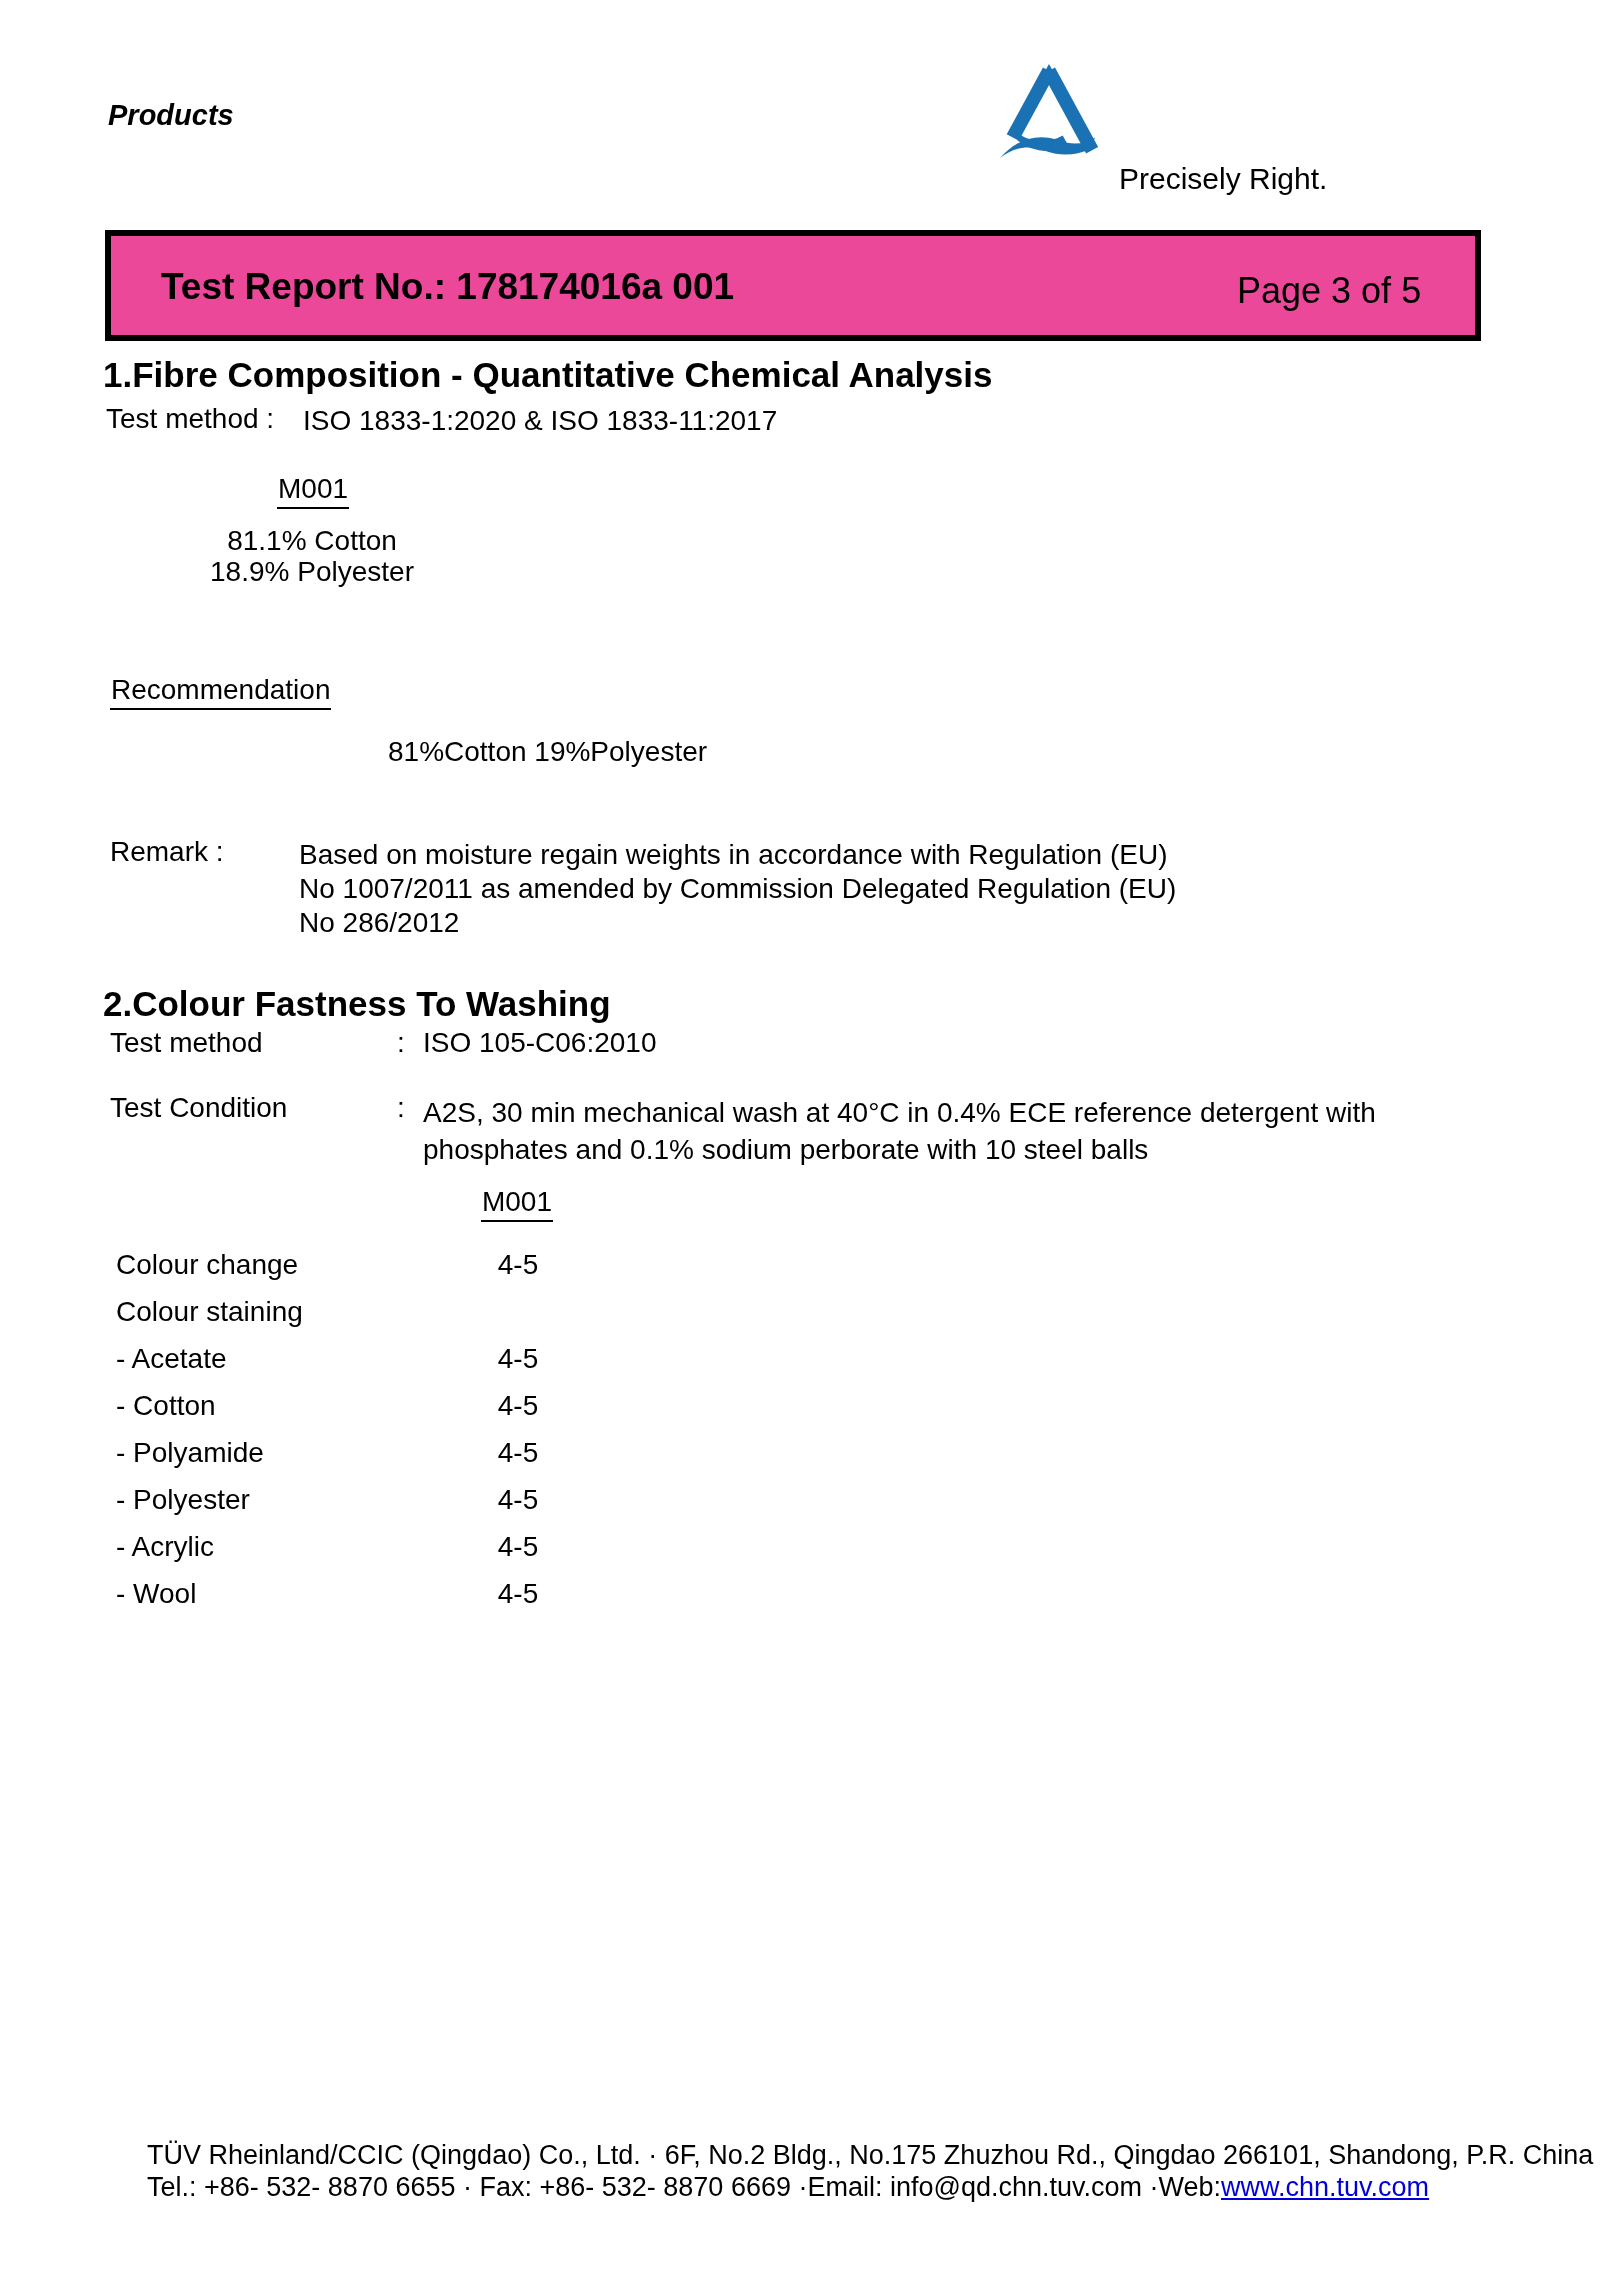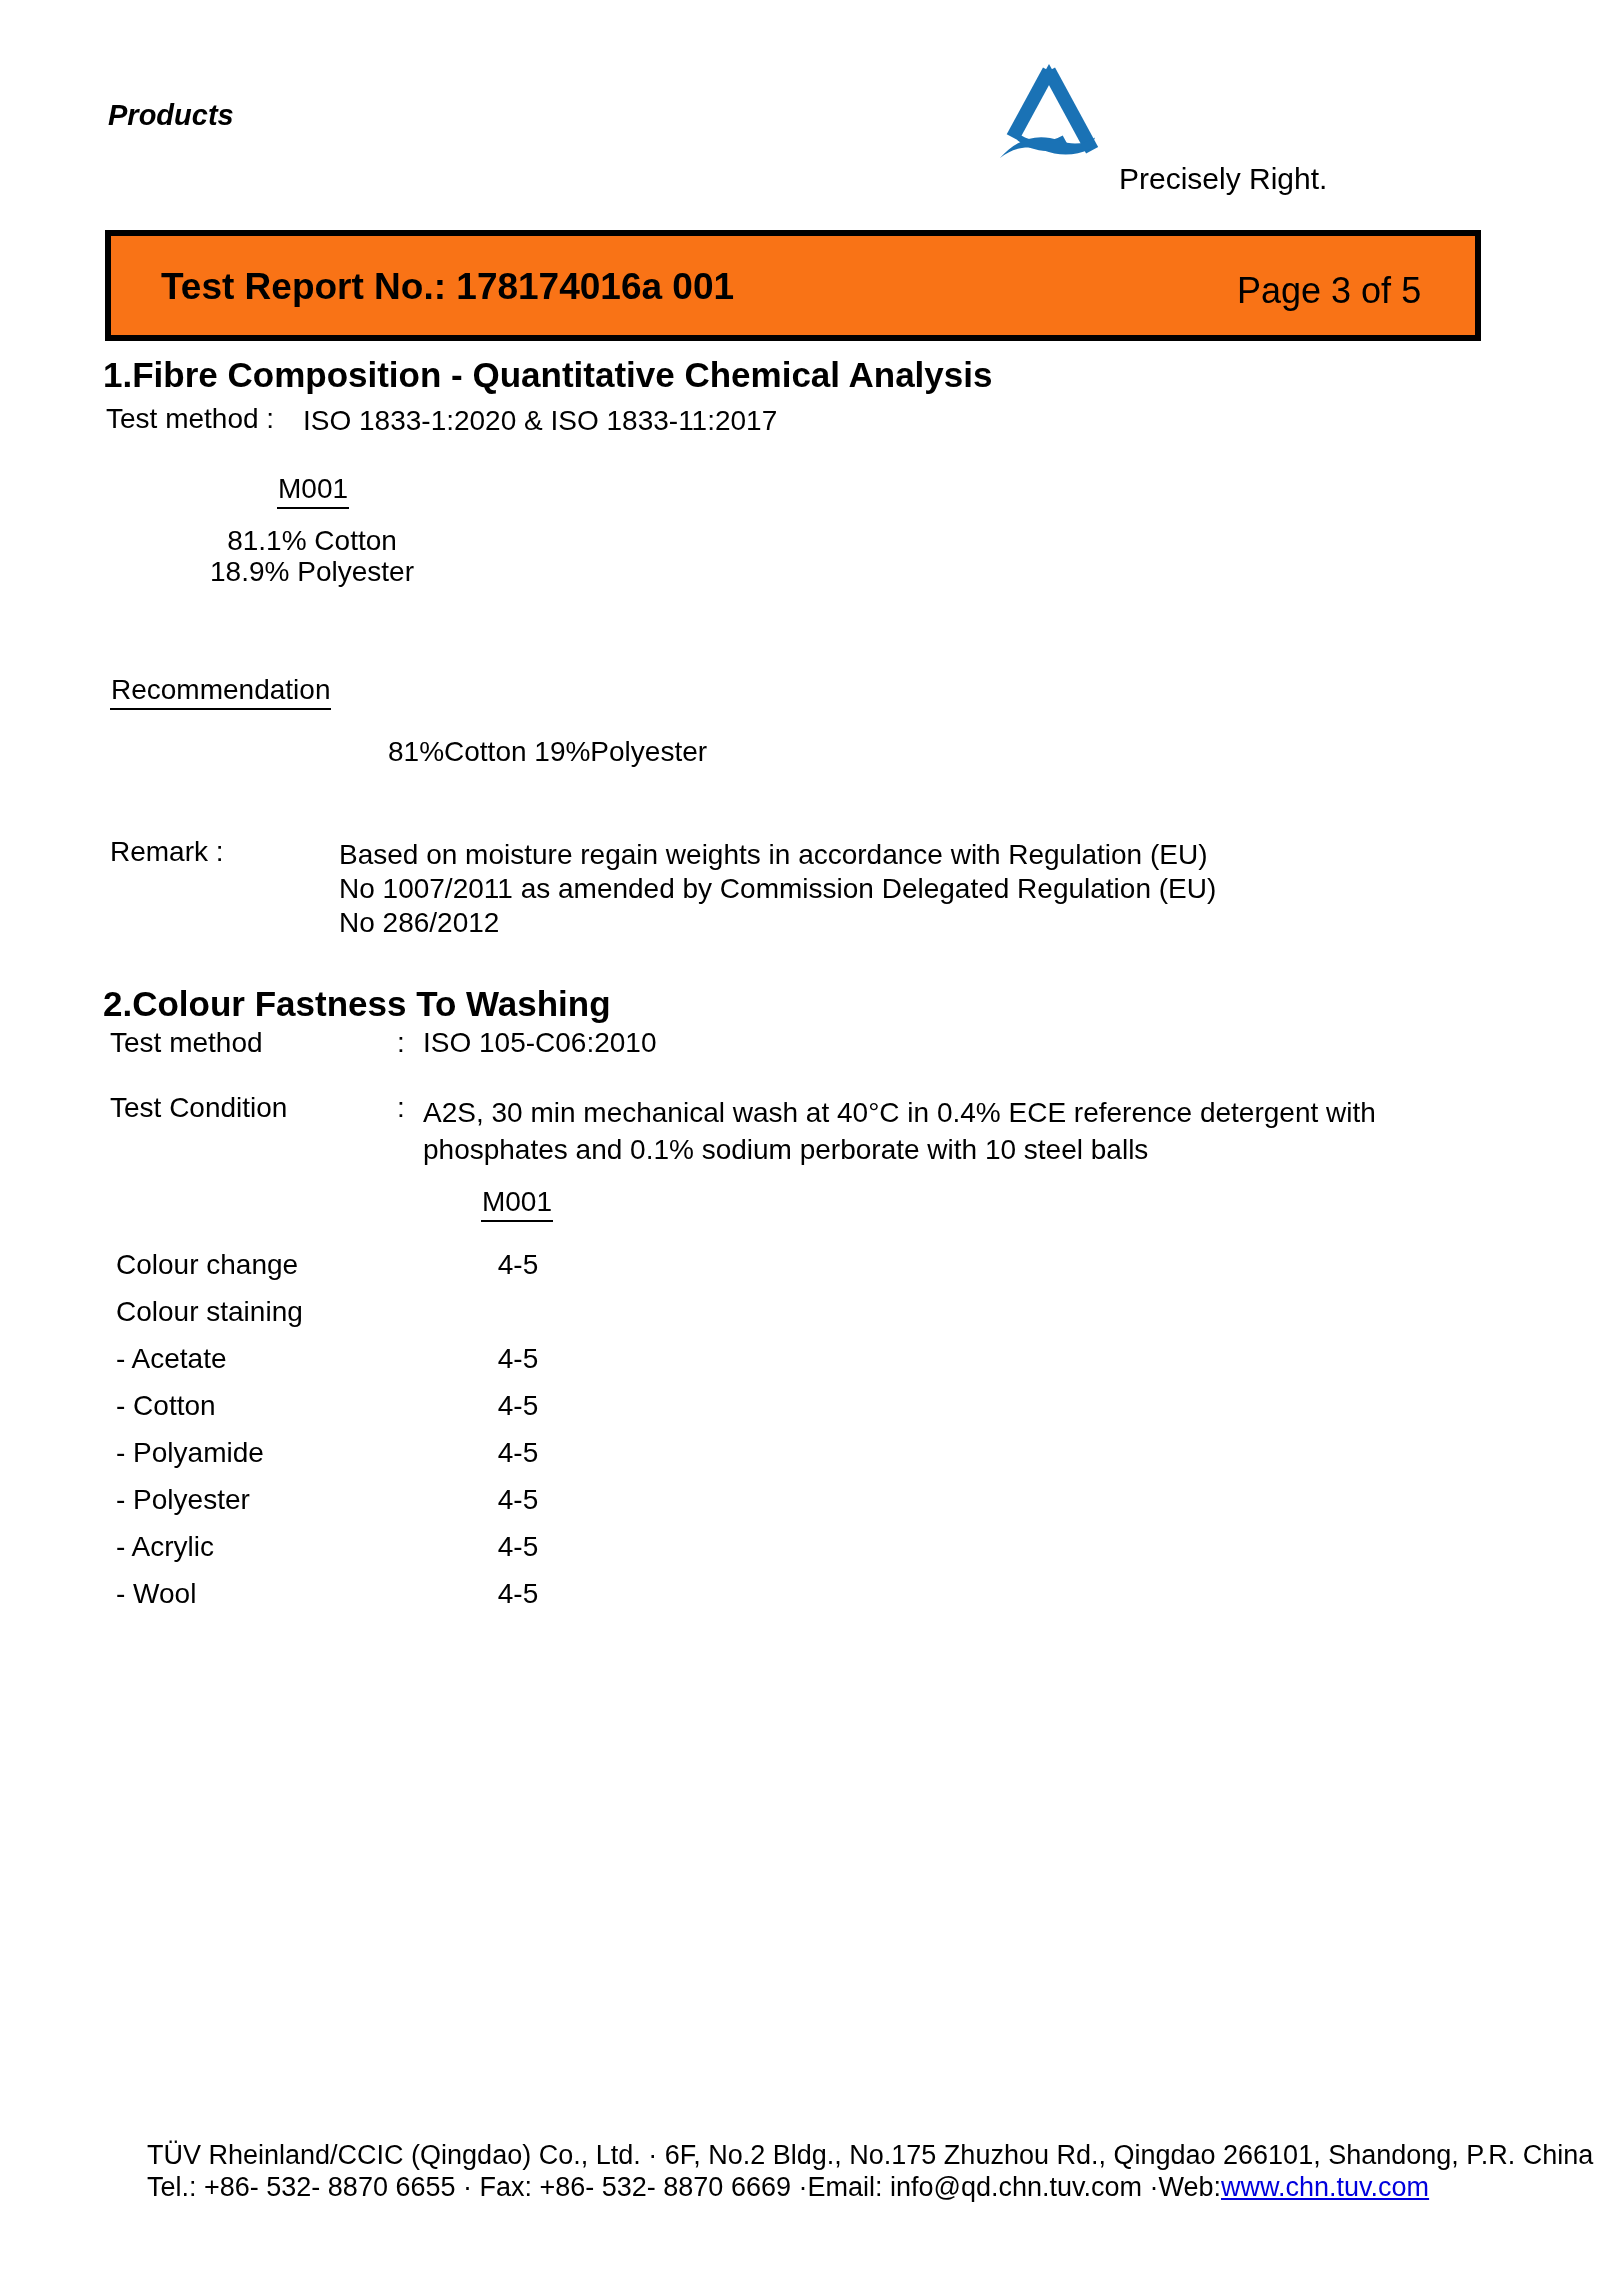--- a/index.html
+++ b/index.html
@@ -14,29 +14,29 @@
   }
   .abs{position:absolute;line-height:1;}
   .products{left:108px;top:101px;font-size:29px;font-weight:bold;font-style:italic;}
   
   .logo-tri{left:998px;top:63px;width:102px;height:98px;}
   .brand{left:1115px;top:98px;font-size:51px;letter-spacing:-1px;white-space:nowrap;}
   .brand .b{font-weight:bold;}
   .brand .reg{font-size:23.5px;vertical-align:27.4px;letter-spacing:0;}
   .tagline{left:1119px;top:164px;font-size:30px;font-weight:500;}
   
-  .report-box{position:absolute;left:105px;top:230px;width:1364px;height:99px;border:6.9px solid #000;background:#f97316;text-align:center;}
+  .report-box{position:absolute;left:105px;top:230px;width:1364px;height:99px;border:6.9px solid #000;background:#ec4899;text-align:center;}
   .report-title{position:absolute;left:50px;top:32px;font-size:37px;font-weight:bold;line-height:1;white-space:nowrap;}
   .page-ind{position:absolute;left:1126px;top:37px;font-size:36px;line-height:1;white-space:nowrap;}
   
   .body-txt{font-size:28px;line-height:1;white-space:nowrap;}
   .sec-head{font-size:35px;font-weight:bold;line-height:1;white-space:nowrap;}
   .u{display:inline-block;border-bottom:2.9px solid #000;padding:0 1px 3.9px 1px;}
   .two-line{line-height:31px;white-space:nowrap;}
-  .remark-lines{line-height:34px;white-space:nowrap;margin-left:40px;}
+  .remark-lines{line-height:34px;white-space:nowrap;}
   .cond-lines{line-height:37px;white-space:nowrap;}
   .comp-block{left:116px;top:525px;width:392px;text-align:center;font-size:28px;line-height:31px;}
   .m001-2{left:321px;top:1188px;width:392px;text-align:center;font-size:28px;}
   
   .results{left:116px;top:1251px;width:784px;font-size:28px;}
   .results .row{position:relative;height:47px;}
   .results .lbl{position:absolute;left:0;top:0;white-space:nowrap;}
   .results .val{position:absolute;left:206px;top:0;width:392px;text-align:center;}
   
   .footer{left:147px;top:2139px;font-size:27px;line-height:32px;white-space:nowrap;}

